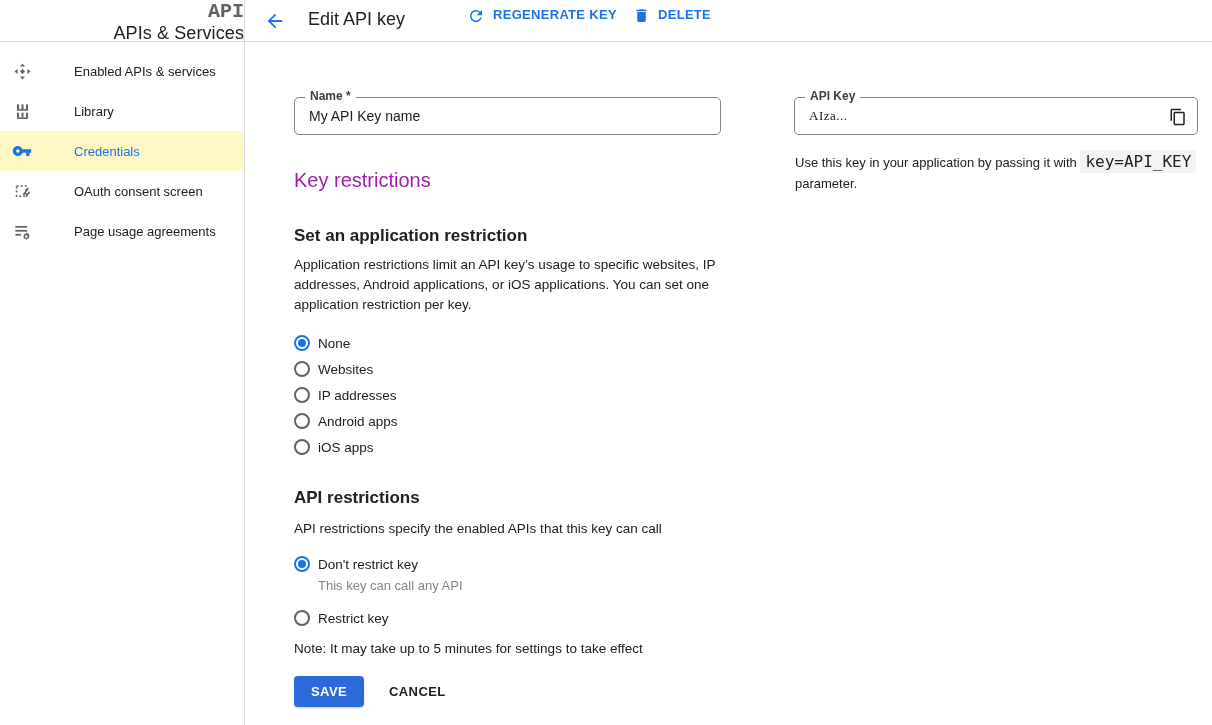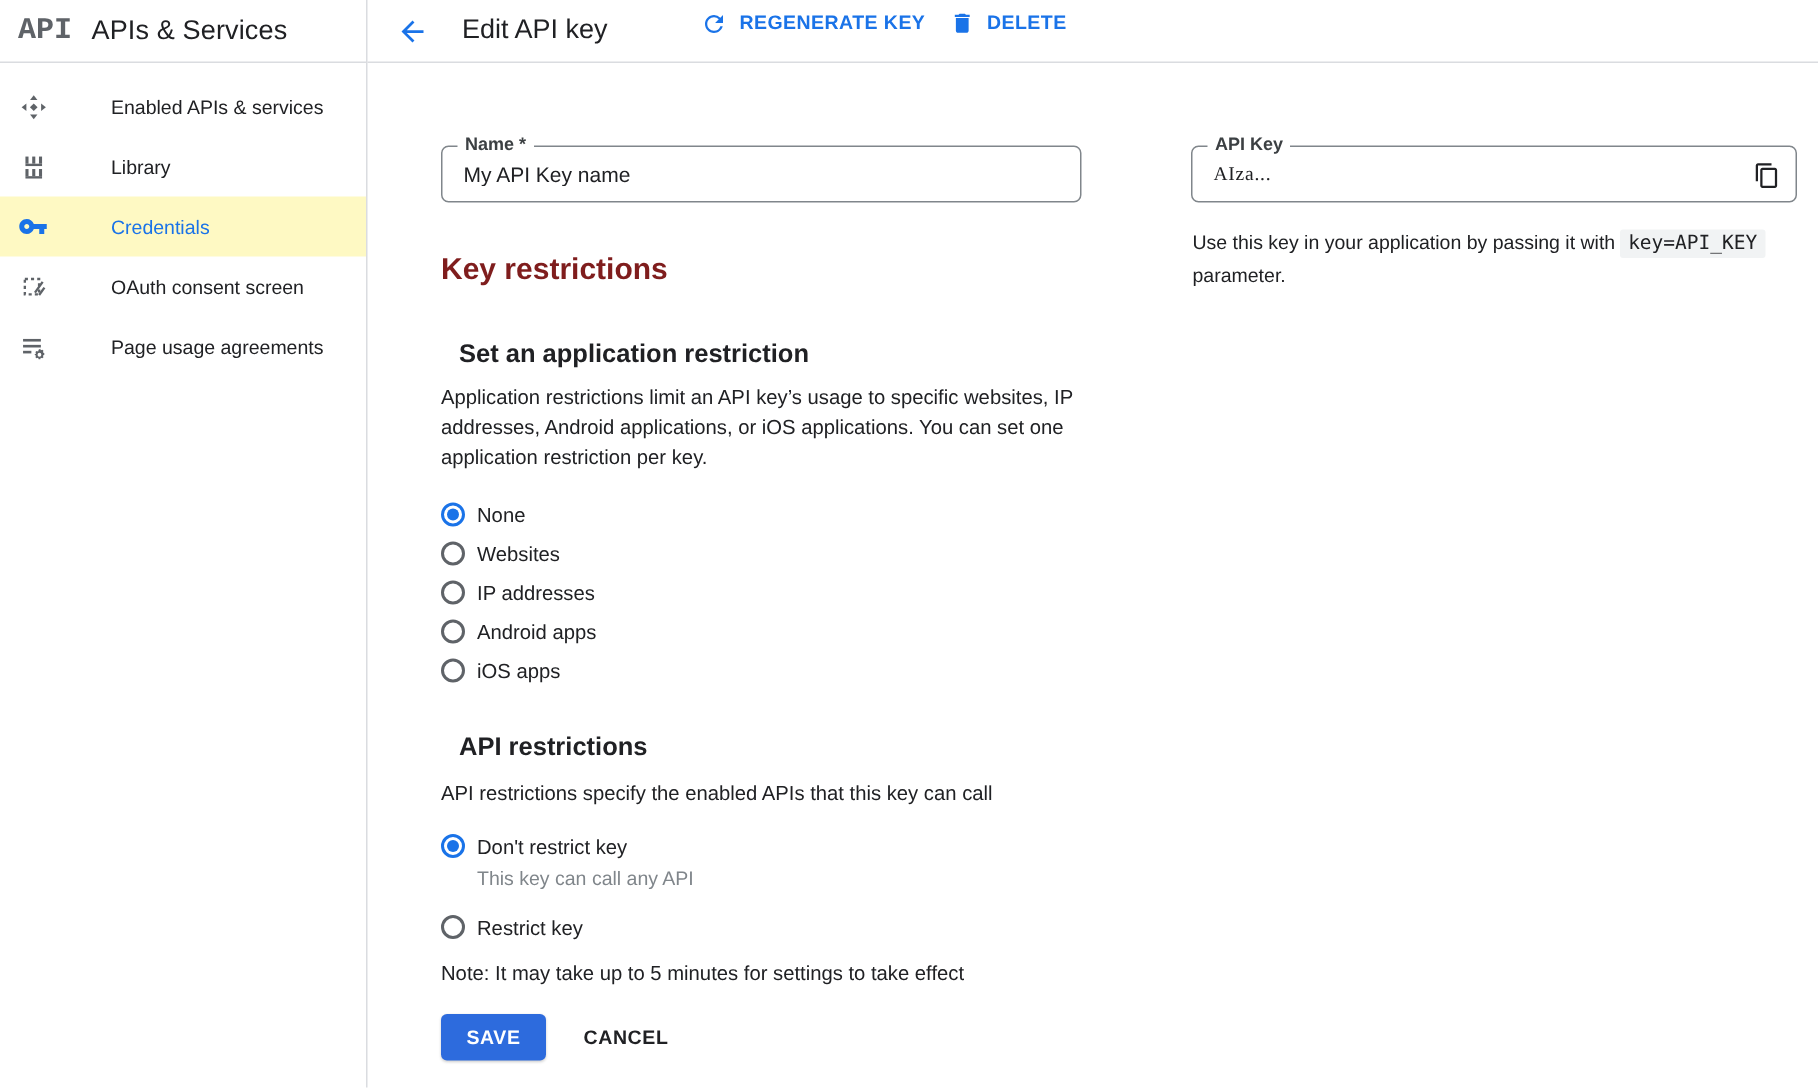--- a/index.html
+++ b/index.html
@@ -2,22 +2,22 @@
 <html><head>
 <meta charset="utf-8">
 <style>
   * { margin:0; padding:0; box-sizing:border-box; }
   html,body { width:1212px; height:725px; background:#fff; overflow:hidden;
     font-family:"Liberation Sans", sans-serif; color:#202124; }
 
   
   .sidebar { position:absolute; left:0; top:0; width:245px; height:725px;
     background:#fff; border-right:1px solid #dadce0; }
-  .sidebar-header { height:42px; display:flex; align-items:center; padding-left:12px;
-    border-bottom:1px solid #dadce0; }
+  .sidebar-header { height:42px; display:flex; align-items:flex-end; padding-left:12px;
+    border-bottom:1px solid #dadce0;flex-direction:column; }
   .logo-text { font-family:"Liberation Mono", monospace; font-weight:bold; font-size:20px;
     color:#5f6368; letter-spacing:0px; }
   .product-title { font-size:18px; color:#202124; margin-left:13px; letter-spacing:0.1px; }
   .nav { padding-top:9px; }
   .nav-item { height:40px; display:flex; align-items:center; cursor:pointer;gap:20px; }
   .nav-item .nav-icon { width:24px; height:24px; margin-left:10px; display:flex;
     align-items:center; justify-content:center; flex:none; }
   .nav-item .nav-label { margin-left:20px; font-size:13px; color:#202124; }
   .nav-item.active { background:#fef9c3; }
   .nav-item.active .nav-label { color:#1a73e8; }
@@ -46,25 +46,25 @@
   .field input { border:none; outline:none; width:100%; height:100%; background:transparent;
     padding:0 14px; font-family:"Liberation Sans", sans-serif; font-size:14px; color:#202124; }
   .name-field { left:0; top:55px; width:427px; height:38px; }
   .apikey-field { left:0; top:55px; width:404px; height:38px; }
   .apikey-field input { font-family:Liberation Serif, serif; font-size:13px;
     letter-spacing:0.5px; padding-right:40px; }
   .copy-btn { position:absolute; right:10px; top:10px; width:18px; height:18px; cursor:pointer; }
 
   .hint { position:absolute; left:1px; top:109px; width:430px; font-size:13px;
     line-height:21px; color:#202124; }
-  .code-chip { font-family:"DejaVu Sans Mono", monospace; font-size:13px;
+  .code-chip { font-family:"DejaVu Sans Mono", monospace; font-size:16px;
     background:#f1f3f4; padding:2px 5px; border-radius:2px; color:#202124; }
 
-  .h1 { position:absolute; left:0; font-size:20px; font-weight:bold; color:#7f1d1d; }
-  .h2 { position:absolute; left:12px; font-size:17px; font-weight:bold; color:#202124; }
+  .h1 { position:absolute; left:0; font-size:20px; font-weight:normal; color:#a21caf; }
+  .h2 { position:absolute; left:0; font-size:17px; font-weight:bold; color:#202124; }
   .body-text { position:absolute; left:0; font-size:13.5px; line-height:20px; color:#202124; }
 
   .radio-group { position:absolute; left:0; }
   .radio-row { height:26px; display:flex; align-items:center; cursor:pointer; }
   .radio-circle { width:16px; height:16px; border:2px solid #5f6368; border-radius:50%;
     flex:none; position:relative; }
   .radio-row.checked .radio-circle { border-color:#1a73e8; }
   .radio-row.checked .radio-circle::after { content:""; position:absolute; left:2px; top:2px;
     width:8px; height:8px; border-radius:50%; background:#1a73e8; }
   .radio-label { margin-left:8px; font-size:13.5px; color:#202124; }

